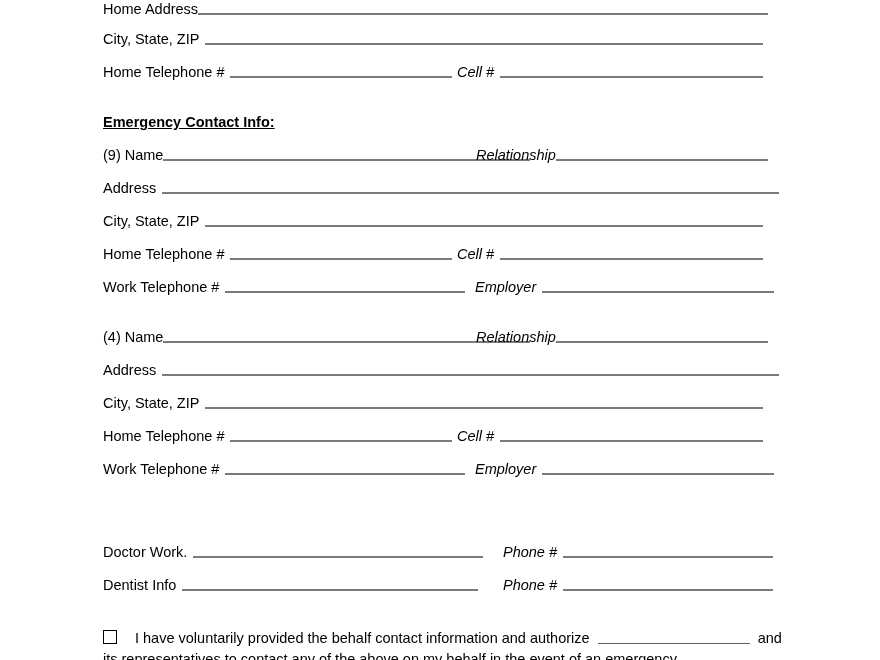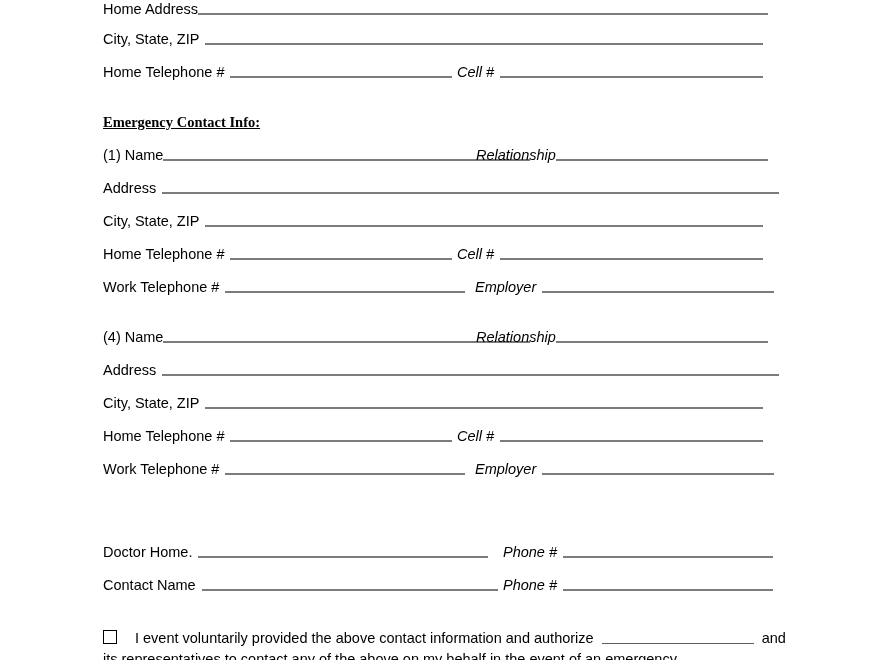--- a/index.html
+++ b/index.html
@@ -50,21 +50,20 @@
   }
 
   .section-head {
     position: absolute;
     left: 103px;
     font-size: 14.5px;
     line-height: 22px;
     font-weight: bold;
     text-decoration: underline;
     white-space: nowrap;
-    font-family: Liberation Serif, serif;
   }
 
   
   .col2 {
     position: absolute;
     white-space: nowrap;
     font-size: 14.5px;
     line-height: 22px;
     font-style: italic;
   }
@@ -113,21 +112,21 @@
   <div class="row" style="top:61px;">
     <span class="lbl">Home Telephone #</span><span class="fill" style="width:222px;margin-left:6px;"></span>
   </div>
   <div class="col2" style="left:457px;top:61px;">
     <span class="lbl">Cell #</span><span class="fill" style="width:263px;margin-left:6px;"></span>
   </div>
 
   <div class="section-head" style="top:111px;">Emergency Contact Info:</div>
 
   <div class="row" style="top:144px;">
-    <span class="lbl">(1) Name</span><span class="fill" style="width:367px;"></span>
+    <span class="lbl">(9) Name</span><span class="fill" style="width:367px;"></span>
   </div>
   <div class="col2" style="left:476px;top:144px;">
     <span class="lbl">Relationship</span><span class="fill" style="width:212px;"></span>
   </div>
 
   <div class="row" style="top:177px;">
     <span class="lbl">Address</span><span class="fill" style="width:617px;margin-left:6px;"></span>
   </div>
 
   <div class="row" style="top:210px;">
@@ -172,33 +171,33 @@
 
   <div class="row" style="top:458px;">
     <span class="lbl">Work Telephone #</span><span class="fill" style="width:240px;margin-left:6px;"></span>
   </div>
   <div class="col2" style="left:475px;top:458px;">
     <span class="lbl">Employer</span><span class="fill" style="width:232px;margin-left:6px;"></span>
   </div>
 
 
   <div class="row" style="top:541px;">
-    <span class="lbl">Doctor Home.</span><span class="fill" style="width:290px;margin-left:6px;"></span>
+    <span class="lbl">Doctor Work.</span><span class="fill" style="width:290px;margin-left:6px;"></span>
   </div>
   <div class="col2" style="left:503px;top:541px;">
     <span class="lbl">Phone #</span><span class="fill" style="width:210px;margin-left:6px;"></span>
   </div>
 
   <div class="row" style="top:574px;">
-    <span class="lbl">Contact Name</span><span class="fill" style="width:296px;margin-left:6px;"></span>
+    <span class="lbl">Dentist Info</span><span class="fill" style="width:296px;margin-left:6px;"></span>
   </div>
   <div class="col2" style="left:503px;top:574px;">
     <span class="lbl">Phone #</span><span class="fill" style="width:210px;margin-left:6px;"></span>
   </div>
 
   <div class="consent">
     <div class="consent-line">
-      <span class="checkbox"></span><span>I event voluntarily provided the above contact information and authorize</span><span class="inline-fill" style="width:152px;margin-left:8px;margin-right:8px;"></span><span>and</span>
+      <span class="checkbox"></span><span>I have voluntarily provided the behalf contact information and authorize</span><span class="inline-fill" style="width:152px;margin-left:8px;margin-right:8px;"></span><span>and</span>
     </div>
     <div class="consent-line">its representatives to contact any of the above on my behalf in the event of an emergency.</div>
   </div>
 
 </div>
 
 </body></html>

